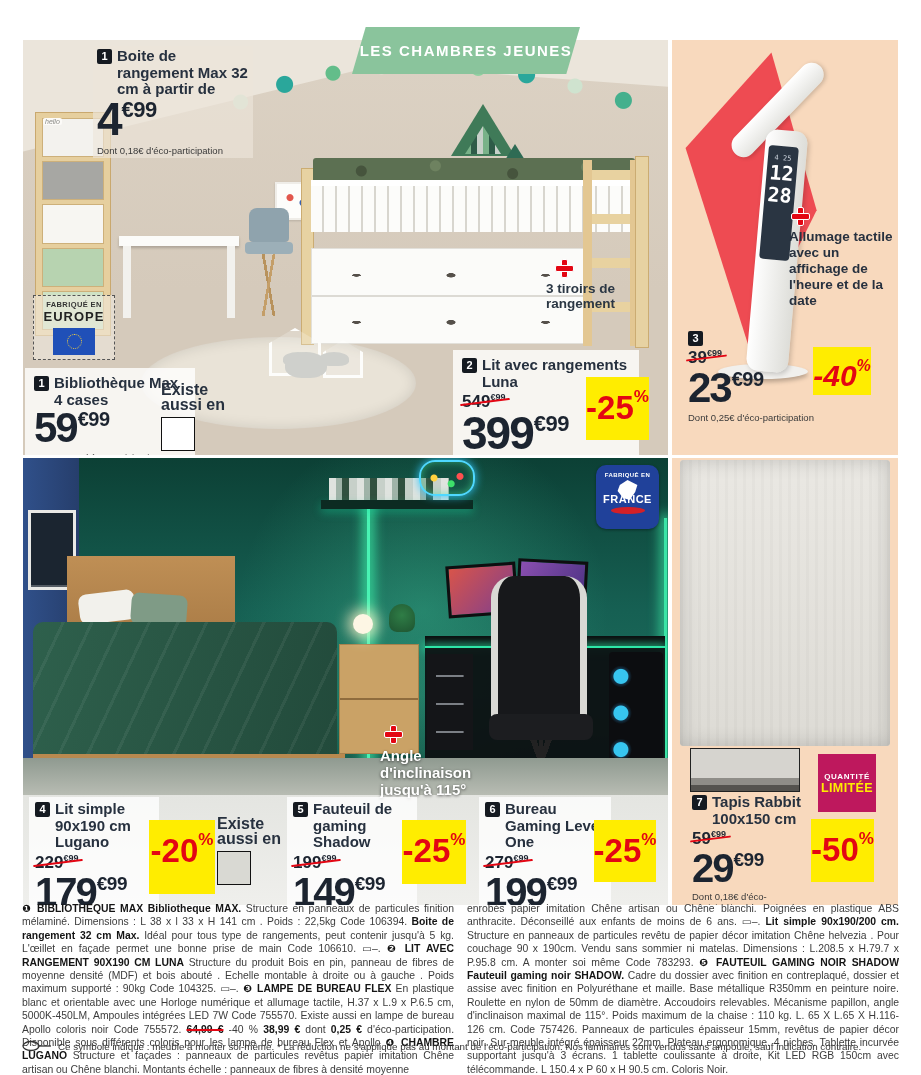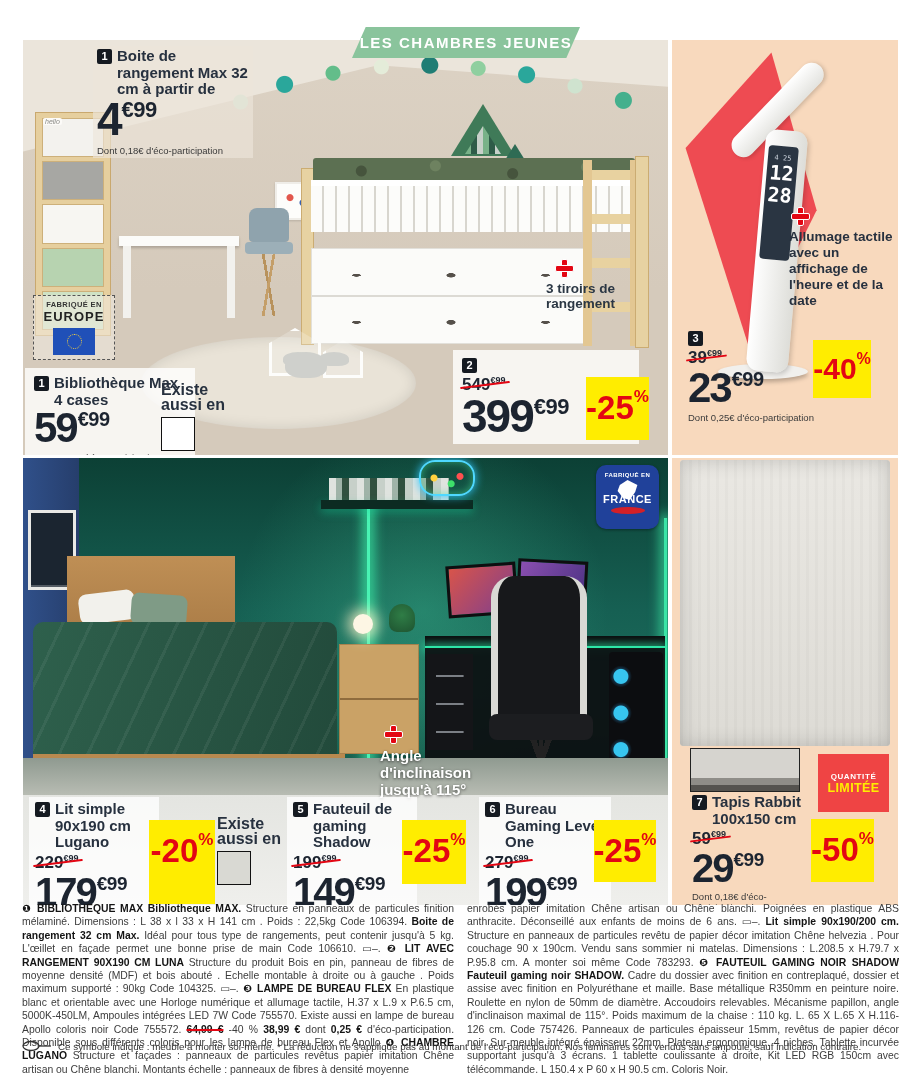--- a/index.html
+++ b/index.html
@@ -1,21 +1,21 @@
 <!DOCTYPE html>
 <html><head>
 <meta charset="utf-8">
 <style>
   html,body{margin:0;padding:0;background:#ffffff;}
   .page{position:relative;width:921px;height:1075px;background:#fff;overflow:hidden;
         font-family:"Liberation Sans","DejaVu Sans",sans-serif;}
   .abs{position:absolute;}
 
   
-  #banner{left:352px;top:27px;width:228px;height:31px;background:#8ac49c;
+  #banner{left:352px;top:27px;width:228px;height:47px;background:#8ac49c;
           clip-path:polygon(6% 0,100% 0,94% 100%,0 100%);
           display:flex;align-items:center;justify-content:center;}
   #banner span{color:#fff;font-weight:bold;font-size:15px;letter-spacing:1.5px;}
 
   
   #photo1{left:23px;top:40px;width:645px;height:415px;overflow:hidden;
           background:linear-gradient(#dcd2c4,#d5cabb 60%);}
   #panel1{left:672px;top:40px;width:226px;height:415px;overflow:hidden;background:#f8d9bd;}
   #photo2{left:23px;top:458px;width:645px;height:447px;overflow:hidden;background:#8b5cf6;}
   #panel2{left:672px;top:458px;width:226px;height:447px;overflow:hidden;background:#f8d9bd;}
@@ -152,21 +152,21 @@
   #lamp-arm{left:26px;top:14px;width:122px;height:24px;background:linear-gradient(#ffffff,#e3e3df);
             border-radius:12px;transform:rotate(-46deg);transform-origin:right center;box-shadow:1px 2px 4px rgba(0,0,0,.18);}
   #lamp-screen{left:92px;top:106px;width:30px;height:114px;background:#2a3542;border-radius:4px;
                transform:rotate(5deg);display:flex;flex-direction:column;align-items:center;
                font-family:"DejaVu Sans Mono",monospace;color:#fff;}
   #lamp-screen .ct{font-size:7px;color:#cfd6df;margin-top:8px;}
   #lamp-screen .ch,#lamp-screen .cm{font-size:20px;font-weight:bold;line-height:22px;}
   #plus-feature{left:119px;top:167px;}
   #feature-text{left:117px;top:189px;width:106px;font-size:13.5px;font-weight:bold;color:#27313f;line-height:16px;}
   #co-lamp{left:16px;top:290px;width:152px;}
-  #disc-lamp{left:141px;top:300px;width:58px;height:58px;}
+  #disc-lamp{left:141px;top:307px;width:58px;height:48px;font-style:italic;}
   #disc-lamp .dv{font-size:30px;margin-top:14px;} #disc-lamp .du{font-size:16px;}
 
   
   #s2-wall{left:0;top:0;width:645px;height:340px;
       background:radial-gradient(circle at 62% 45%,rgba(80,230,175,.28),transparent 42%),
                  linear-gradient(180deg,#0c4035,#166053 45%,#1c6b5a 70%,#145345);}
   #s2-blue{left:0;top:0;width:56px;height:330px;background:linear-gradient(90deg,#30508a,#263e6c);}
   #s2-cityframe{left:5px;top:52px;width:42px;height:74px;background:#1b2530;border:3px solid #e9e9e6;
       background-image:linear-gradient(0deg,rgba(255,255,255,.25) 0 2px,transparent 2px 8px);}
   #s2-neon1{left:344px;top:36px;width:3px;height:296px;background:#49f3b4;
@@ -222,37 +222,37 @@
       box-shadow:0 1px 3px rgba(0,0,0,.4);}
   #fr-badge .t{font-size:6px;font-weight:bold;color:#fff;letter-spacing:.4px;margin-top:7px;}
   #fr-badge .map{width:22px;height:20px;background:#fff;margin:2px auto 0;
       clip-path:polygon(50% 0,95% 25%,85% 60%,60% 100%,30% 90%,5% 55%,15% 25%);}
   #fr-badge .n{font-size:11px;font-weight:800;color:#fff;letter-spacing:.5px;margin-top:-7px;}
   #fr-badge .red{width:34px;height:7px;background:#d42027;border-radius:50%;margin:2px auto 0;}
   #plus-angle{left:361px;top:267px;}
   #angle-text{left:357px;top:289px;width:125px;font-size:15px;font-weight:bold;color:#fff;line-height:17px;
       text-shadow:0 1px 3px rgba(0,0,0,.6);}
   #co-lugano{left:6px;top:339px;width:130px;}
-  #disc-lugano{left:126px;top:362px;width:66px;height:84px;}
+  #disc-lugano{left:126px;top:362px;width:66px;height:74px;}
   #existe2{left:194px;top:358px;width:70px;}
   #existe2 .swatch{background:#d9d9d3;}
   #co-shadow{left:264px;top:339px;width:130px;}
   #disc-shadow{left:379px;top:362px;width:64px;height:64px;}
   #co-levelone{left:456px;top:339px;width:132px;}
   #disc-levelone{left:571px;top:362px;width:62px;height:62px;}
   .strip-co{background:rgba(255,255,255,.78);padding:4px 6px 6px 6px;box-sizing:border-box;}
 
   
   #rug-big{left:8px;top:2px;width:210px;height:286px;border-radius:3px;
       background:repeating-linear-gradient(90deg,rgba(0,0,0,.025) 0 3px,transparent 3px 9px),
                  linear-gradient(#eae8e3,#dddbd5);
       box-shadow:inset 0 0 20px rgba(0,0,0,.18);}
   #rug-small{left:18px;top:290px;width:108px;height:42px;border:1px solid #222;
       background:linear-gradient(#d6d4cf 0 70%,#8f8d88 70% 86%,#55534f 86%);}
-  #limited{left:146px;top:296px;width:71px;height:58px;background:#ef4444;text-align:center;
+  #limited{left:146px;top:296px;width:58px;height:58px;background:#be185d;text-align:center;
       display:flex;flex-direction:column;justify-content:center;}
   #limited .q{font-size:8px;font-weight:800;color:#fff;letter-spacing:.6px;}
   #limited .l{font-size:12.5px;font-weight:800;color:#ffed00;letter-spacing:.4px;}
   #co-rabbit{left:20px;top:336px;width:122px;}
   #disc-rabbit{left:139px;top:361px;width:63px;height:63px;}
 
   
   #desc{left:22px;top:902px;width:878px;display:flex;gap:13px;}
   .desc-col{width:432px;font-size:10.4px;line-height:13.4px;color:#3c3c3c;text-align:justify;}
   .run-b{font-weight:bold;color:#141414;}
@@ -335,20 +335,21 @@
     </div>
 
     <div class="abs" id="existe1">
       <div class="existe-label">Existe aussi en</div>
       <div class="swatch" style="background:#fff;"></div>
     </div>
 
     <div class="abs callout-bg" id="co-luna">
       <div class="pname">
         <span class="numbadge">2</span>
+        <span>Lit avec rangements Luna</span>
       </div>
       <div class="old"><span>549</span><span class="osup">€99</span></div>
       <div class="price p-xl">
         <span class="pint">399</span>
           <span class="psup">€99</span>
       </div>
       
     </div>
     <div class="abs disc" id="disc-luna">
       <span class="dv">-25</span>

